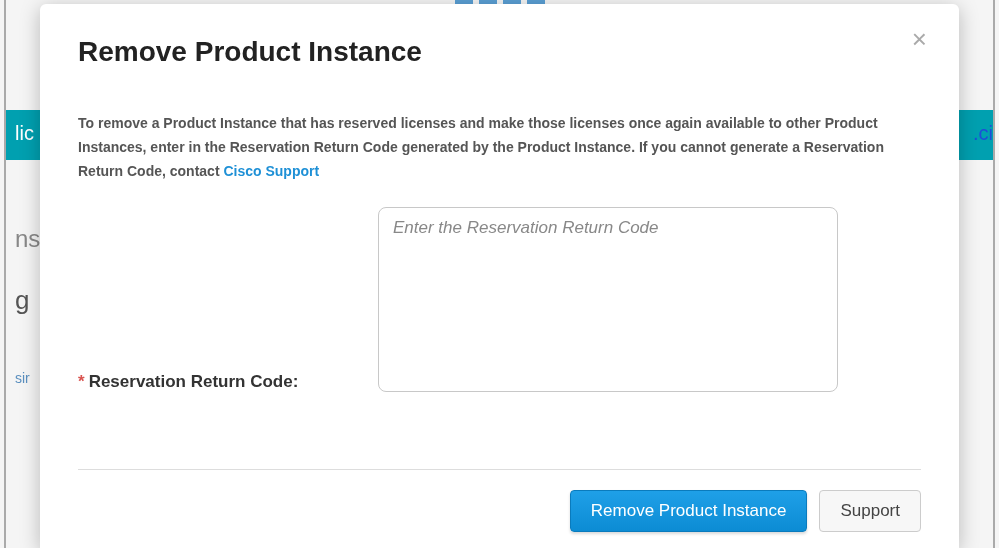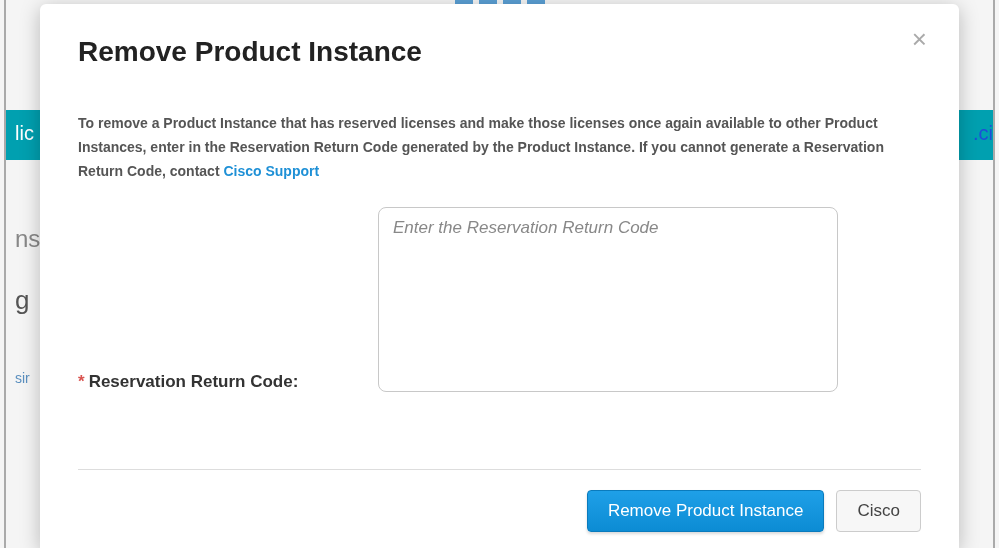--- a/index.html
+++ b/index.html
@@ -234,15 +234,15 @@
     </p>
     <div class="form-row">
       <div class="form-label-wrap">
         <span class="required-star">*</span><span class="form-label">Reservation Return Code:</span>
       </div>
       <textarea class="form-textarea" placeholder="Enter the Reservation Return Code" style=""></textarea>
     </div>
   </div>
   <div class="modal-footer">
     <button class="btn btn-primary">Remove Product Instance</button>
-    <button class="btn btn-default">Cisco</button>
+    <button class="btn btn-default">Support</button>
   </div>
 </div>
 
 </body></html>

